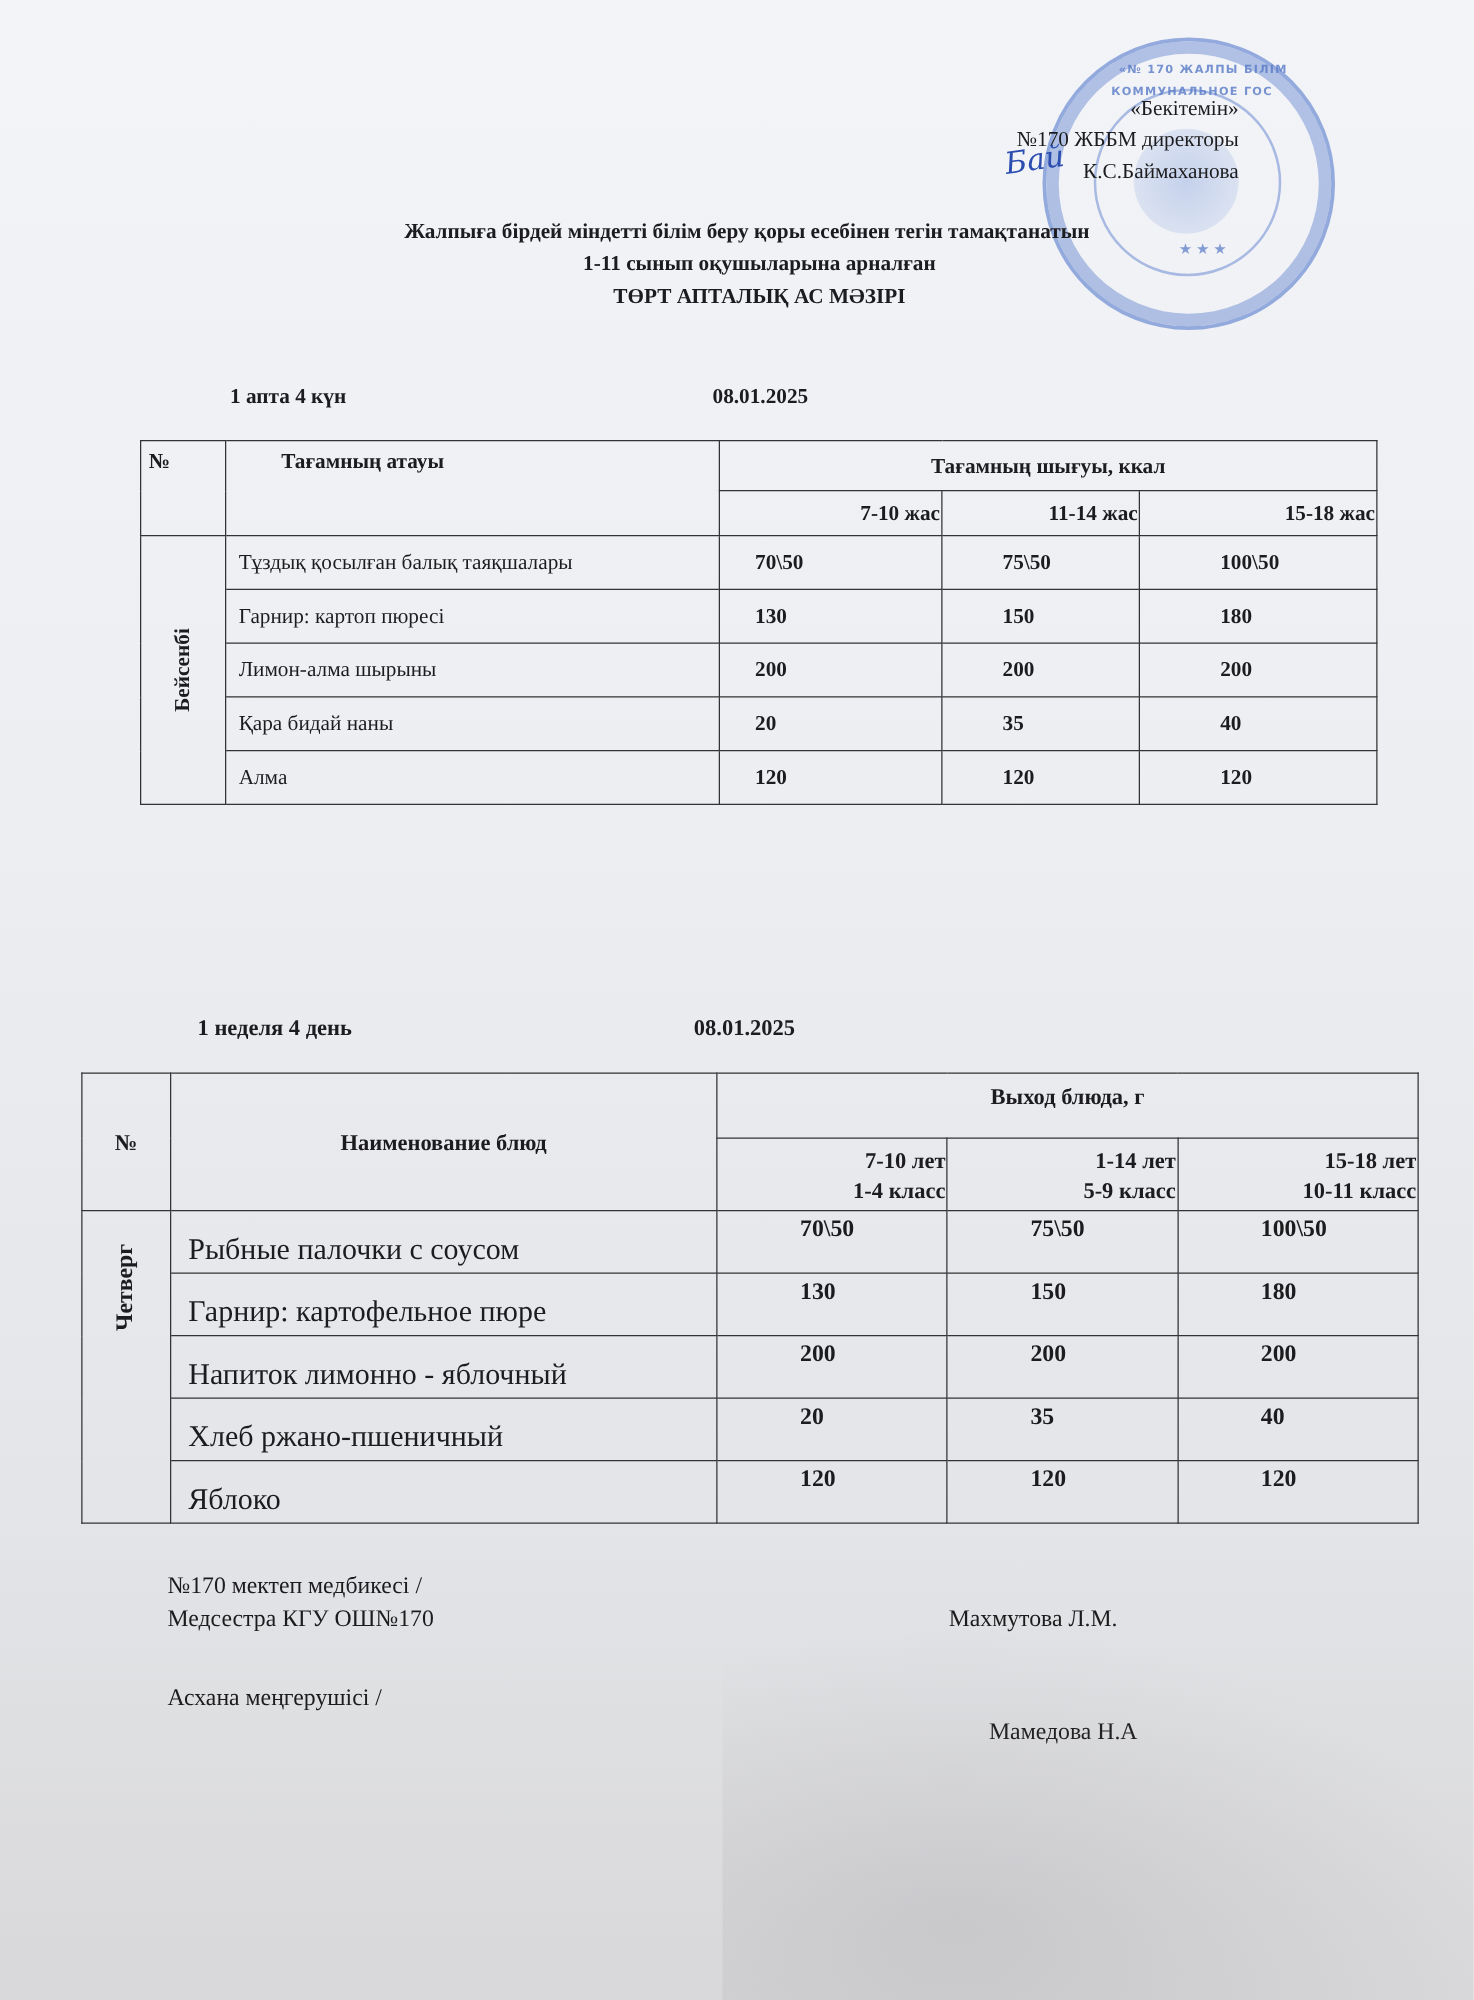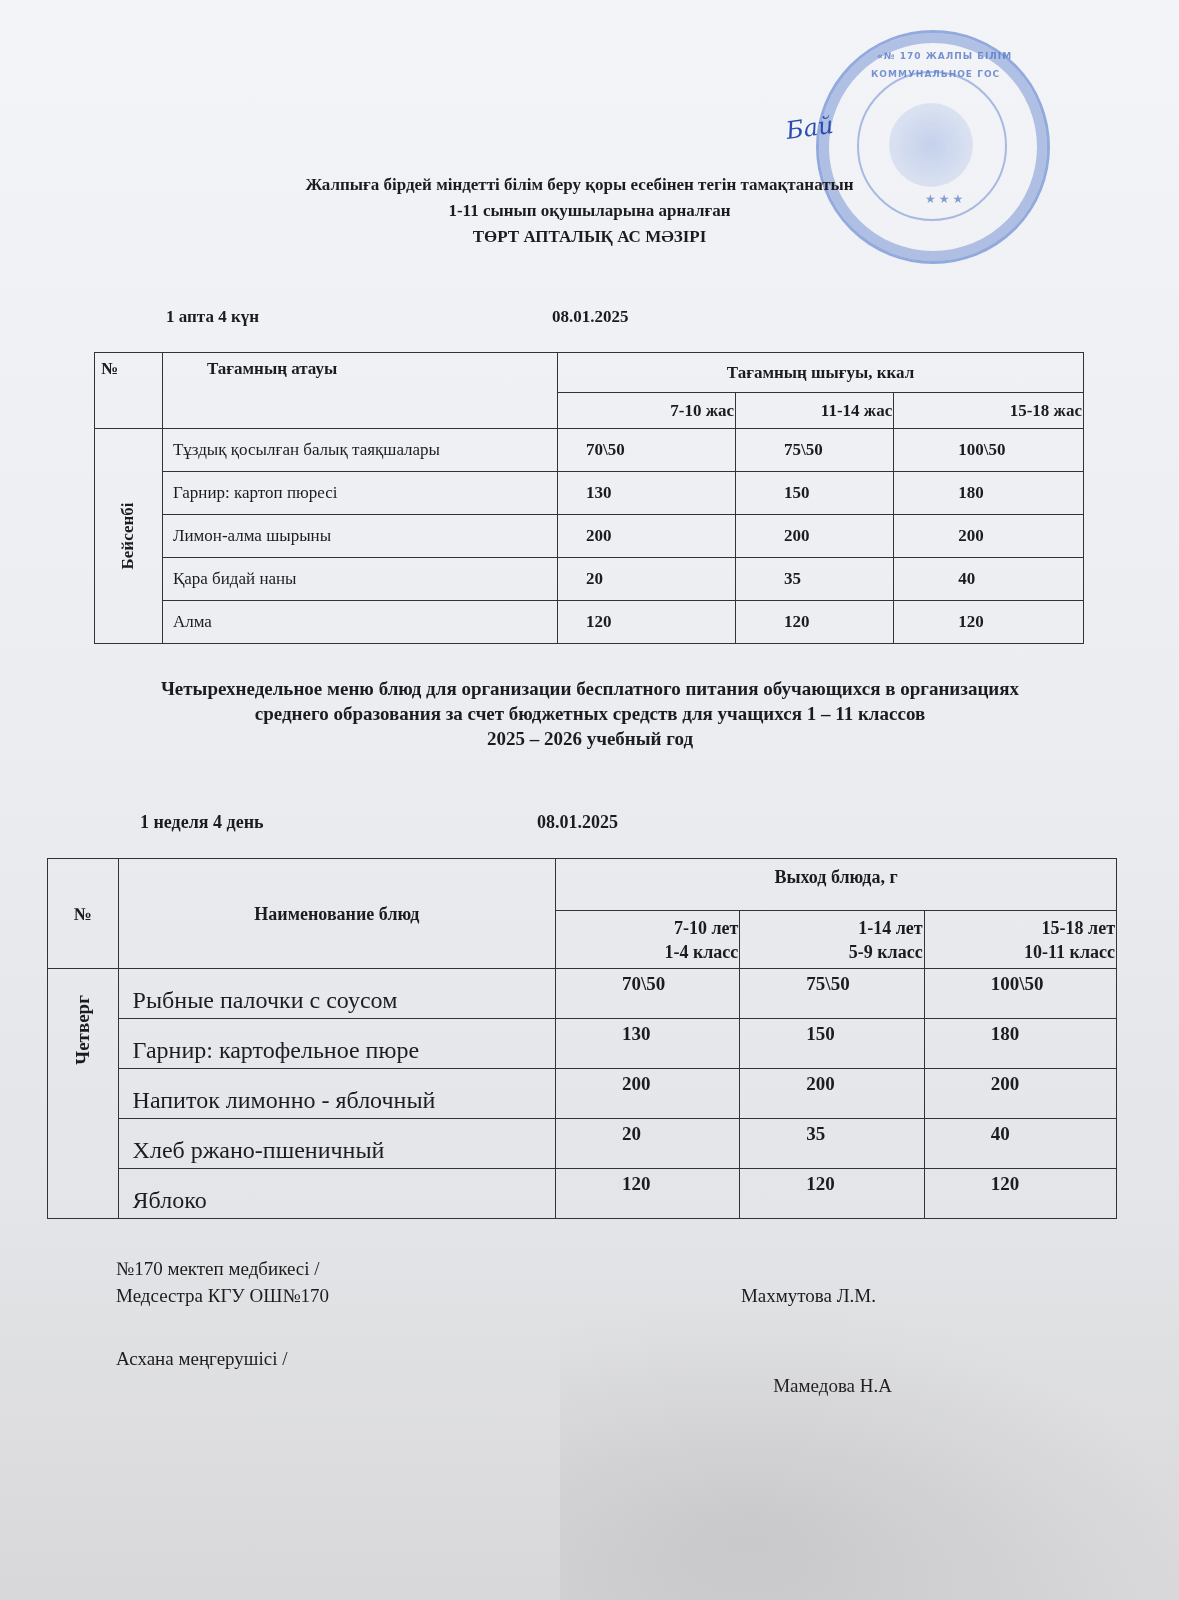--- a/index.html
+++ b/index.html
@@ -3,21 +3,21 @@
   <meta charset="utf-8">
   <style>
     html, body { margin: 0; padding: 0; }
     body {
       width: 1179px; height: 1600px; overflow: hidden;
       background: linear-gradient(180deg, #f3f4f8 0%, #eceef2 40%, #e4e5e8 75%, #d8d8da 100%);
       font-family: "Liberation Serif", "DejaVu Serif", serif;
       color: #1c1c1e;
       position: relative;
     }
-    .page { position: absolute; left: 0; top: 0; width: 1127px; height: 1600px; }
+    .page { position: absolute; left: 18px; top: 0; width: 1127px; height: 1600px; }
     .shade {
       position: absolute; left: 560px; top: 1300px; width: 620px; height: 300px;
       background: radial-gradient(ellipse at 30% 80%, rgba(120,120,125,0.18), rgba(0,0,0,0) 70%);
       pointer-events: none;
     }
 
     
     .stamp {
       position: absolute; left: 816px; top: 30px; width: 228px; height: 228px;
       border-radius: 50%;
@@ -90,20 +90,25 @@
 <div class="page">
 
   <div class="stamp">
     <div class="stamp-inner"></div>
     <div class="stamp-emblem"></div>
     <div class="stamp-text" style="left:58px; top:18px;">«№ 170 ЖАЛПЫ БІЛІМ</div>
     <div class="stamp-text" style="left:52px; top:36px;">КОММУНАЛЬНОЕ ГОС</div>
     <div class="stamp-stars">★ ★ ★</div>
   </div>
 
+  <div class="approve">
+    <div>«Бекітемін»</div>
+    <div>№170 ЖББМ директоры</div>
+    <div>К.С.Баймаханова</div>
+  </div>
   <div class="signature">Бай</div>
 
   <div class="title-kz">
     <div class="l1">Жалпыға бірдей  міндетті білім беру қоры есебінен тегін тамақтанатын</div>
     <div>1-11 сынып оқушыларына арналған</div>
     <div>ТӨРТ АПТАЛЫҚ АС МӘЗІРІ</div>
   </div>
 
   <div class="dayline" style="left:166px; top:307px;">1 апта 4 күн</div>
   <div class="dayline" style="left:552px; top:307px;">08.01.2025</div>
@@ -154,24 +159,20 @@
     </tr>
     <tr class="row">
       <td class="dish">Алма</td>
       <td class="val">120</td>
       <td class="val" style="padding-left:48px">120</td>
       <td class="val" style="padding-left:64px">120</td>
     </tr>
   </tbody>
     </table>
 
-  <div class="title-ru">
-    <div>Четырехнедельное меню блюд для организации бесплатного питания обучающихся в организациях среднего образования за счет бюджетных средств для учащихся 1 – 11 классов</div>
-    <div>2025 – 2026 учебный год</div>
-  </div>
 
   <div class="dayline" style="left:140px; top:812px; font-size:18px;">1 неделя 4 день</div>
   <div class="dayline" style="left:537px; top:812px; font-size:18px;">08.01.2025</div>
 
   <table class="menu" id="t2">
     <colgroup>
       <col style="width:60px">
         <col style="width:444px">
         <col style="width:186px">
         <col style="width:186px">

